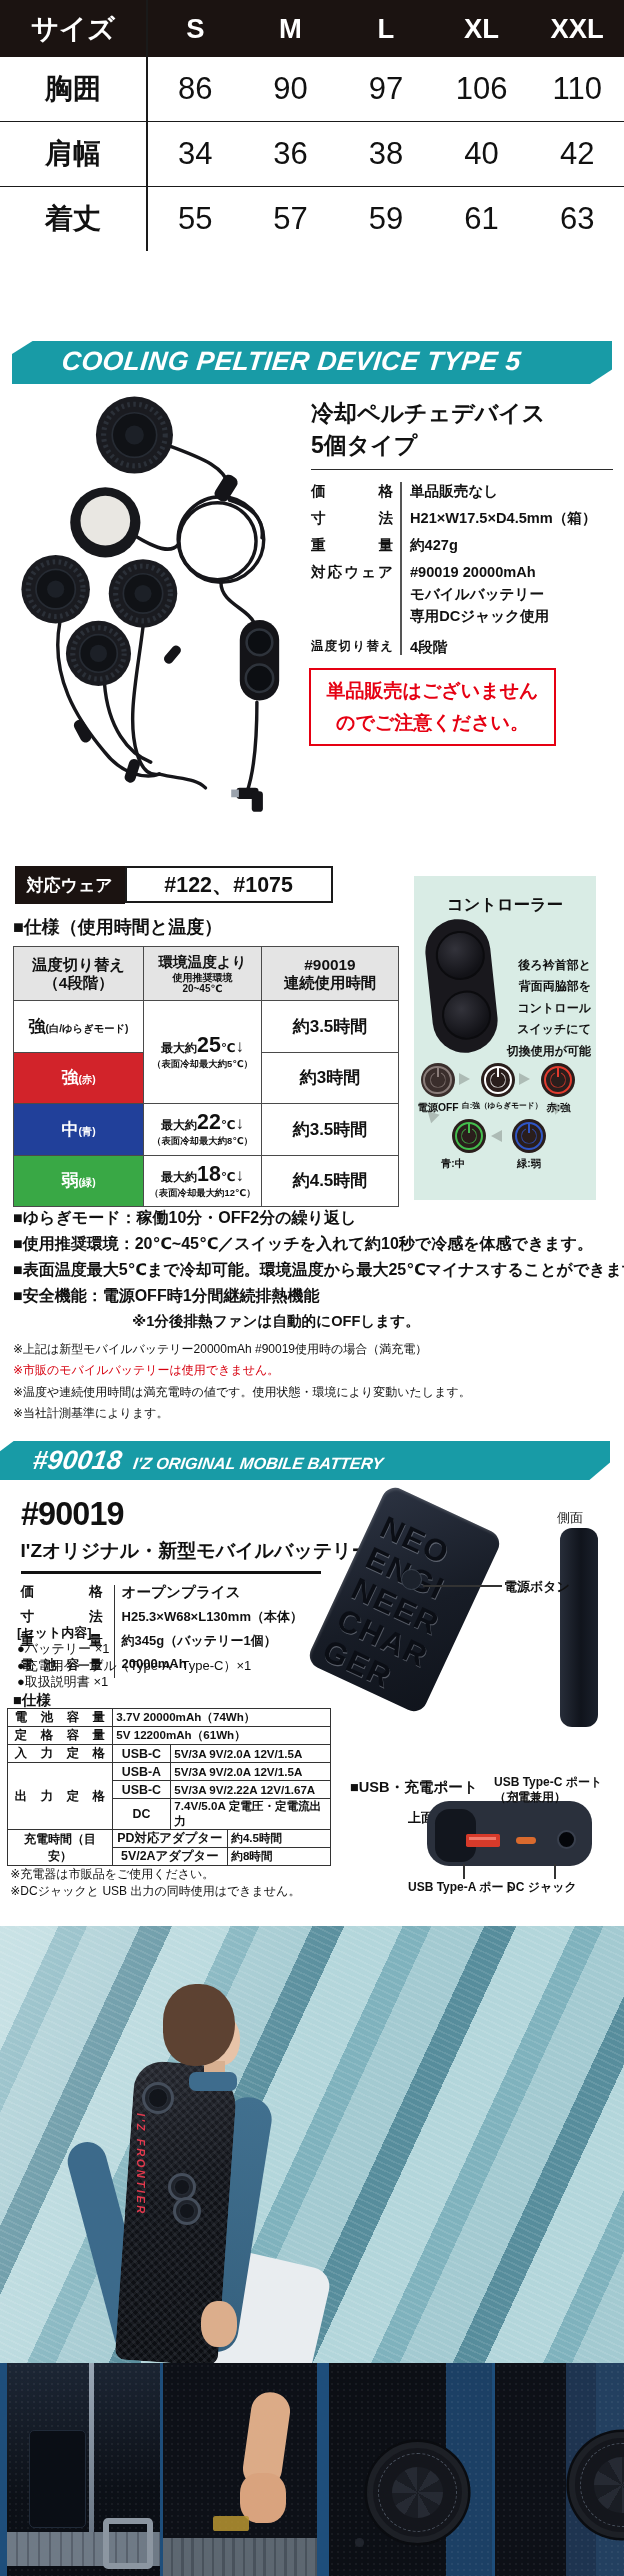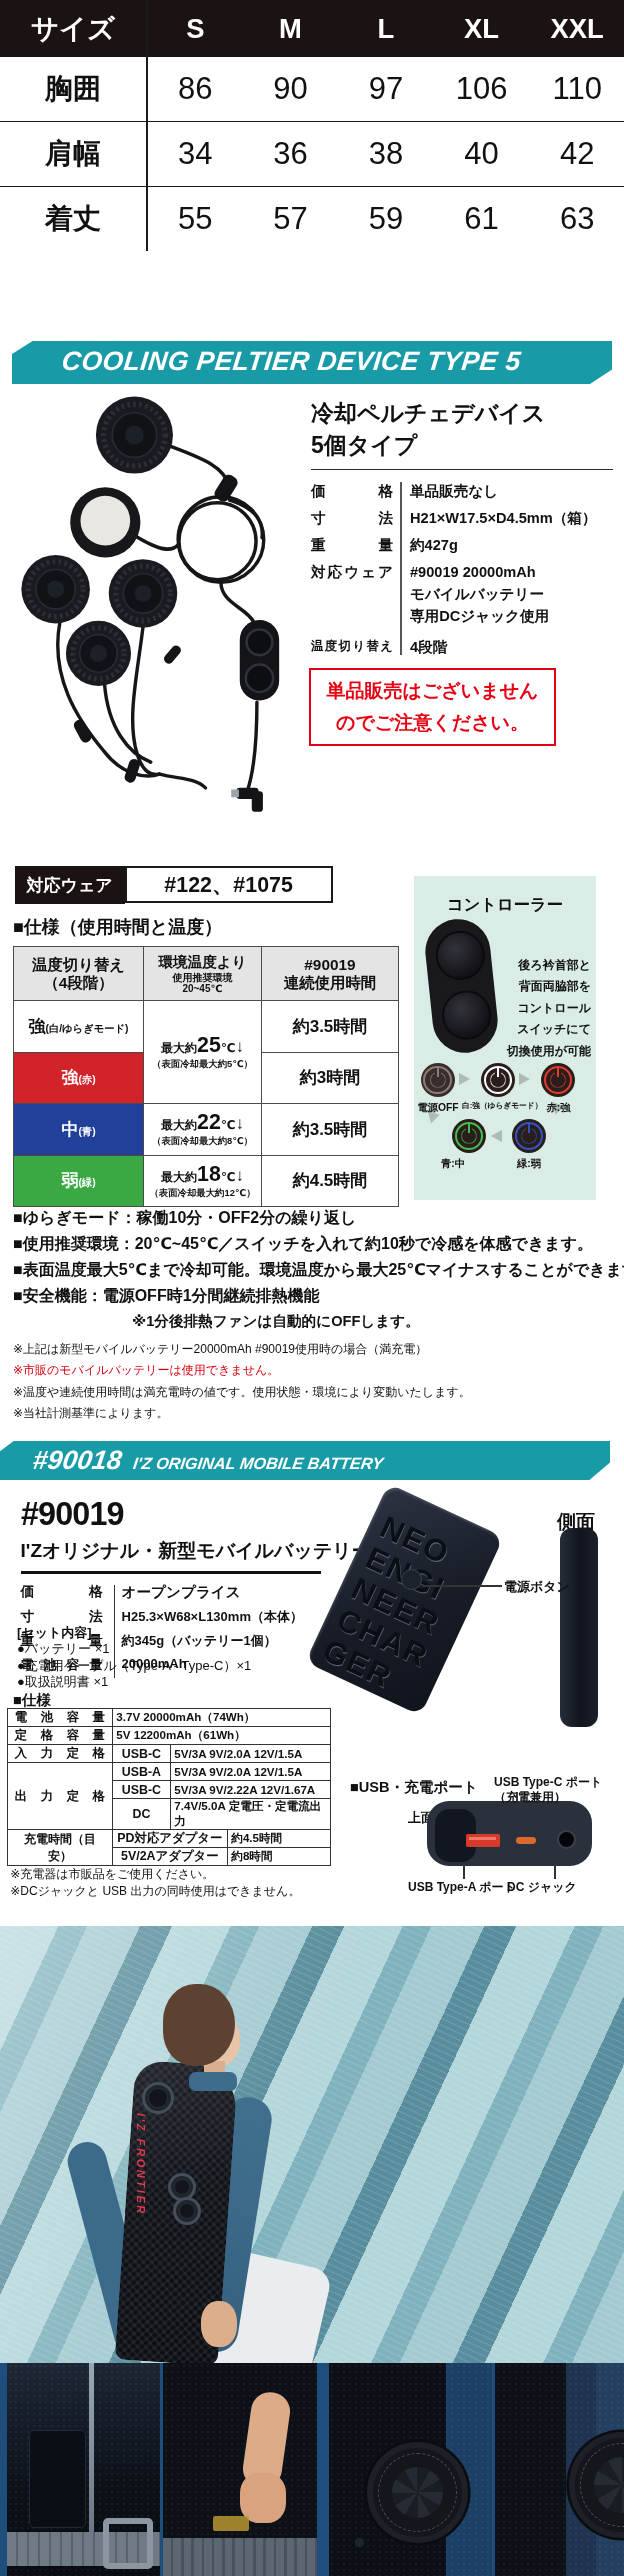--- a/index.html
+++ b/index.html
@@ -125,21 +125,21 @@
 
   
   #batt-main{position:absolute;left:341px;top:13.7px;width:127px;height:197px;border-radius:13.7px;
      background:linear-gradient(135deg,#2c3342,#171c26 55%,#10141c);transform:rotate(25deg);overflow:hidden;
      box-shadow:inset 1.7px 1.7px 2.6px rgba(255,255,255,.15);}
   #batt-design{position:absolute;left:12px;top:24px;width:103px;font-size:31px;font-weight:bold;
      line-height:34px;color:#0b0e15;word-break:break-all;letter-spacing:1.7px;
      text-shadow:0.9px 0.9px 0 rgba(210,215,225,.35);}
   #batt-pwrbtn{position:absolute;left:401px;top:82px;width:19px;height:19px;border-radius:50%;
      background:#1c222c;border:1.7px solid #3c4450;}
-  #lbl-side{position:absolute;left:557px;top:22px;font-size:19px;font-weight:bold;}
+  #lbl-side{position:absolute;left:557px;top:22px;font-size:13px;font-weight:normal;}
   #batt-side{position:absolute;left:560px;top:41px;width:38px;height:199px;border-radius:12px;
      background:linear-gradient(90deg,#272d39,#10141c 55%,#1b212c);}
   #lbl-power{position:absolute;left:504px;top:91px;font-size:13px;font-weight:bold;}
   #power-line{position:absolute;left:423px;top:98px;width:79px;height:1.7px;background:#333;}
   #lbl-usbhead{position:absolute;left:350px;top:291px;font-size:14.6px;font-weight:bold;}
   #lbl-top{position:absolute;left:408px;top:322px;font-size:13px;font-weight:bold;}
   #batt-top{position:absolute;left:427px;top:314px;width:165px;height:65px;border-radius:22px;
      background:#2a303c;}
   #batt-top .face{position:absolute;inset:7.7px;border-radius:14.6px;background:#12161e;}
   #port-a{position:absolute;left:31px;top:25px;width:34px;height:13px;background:#d63a2a;border-radius:1.7px;}

